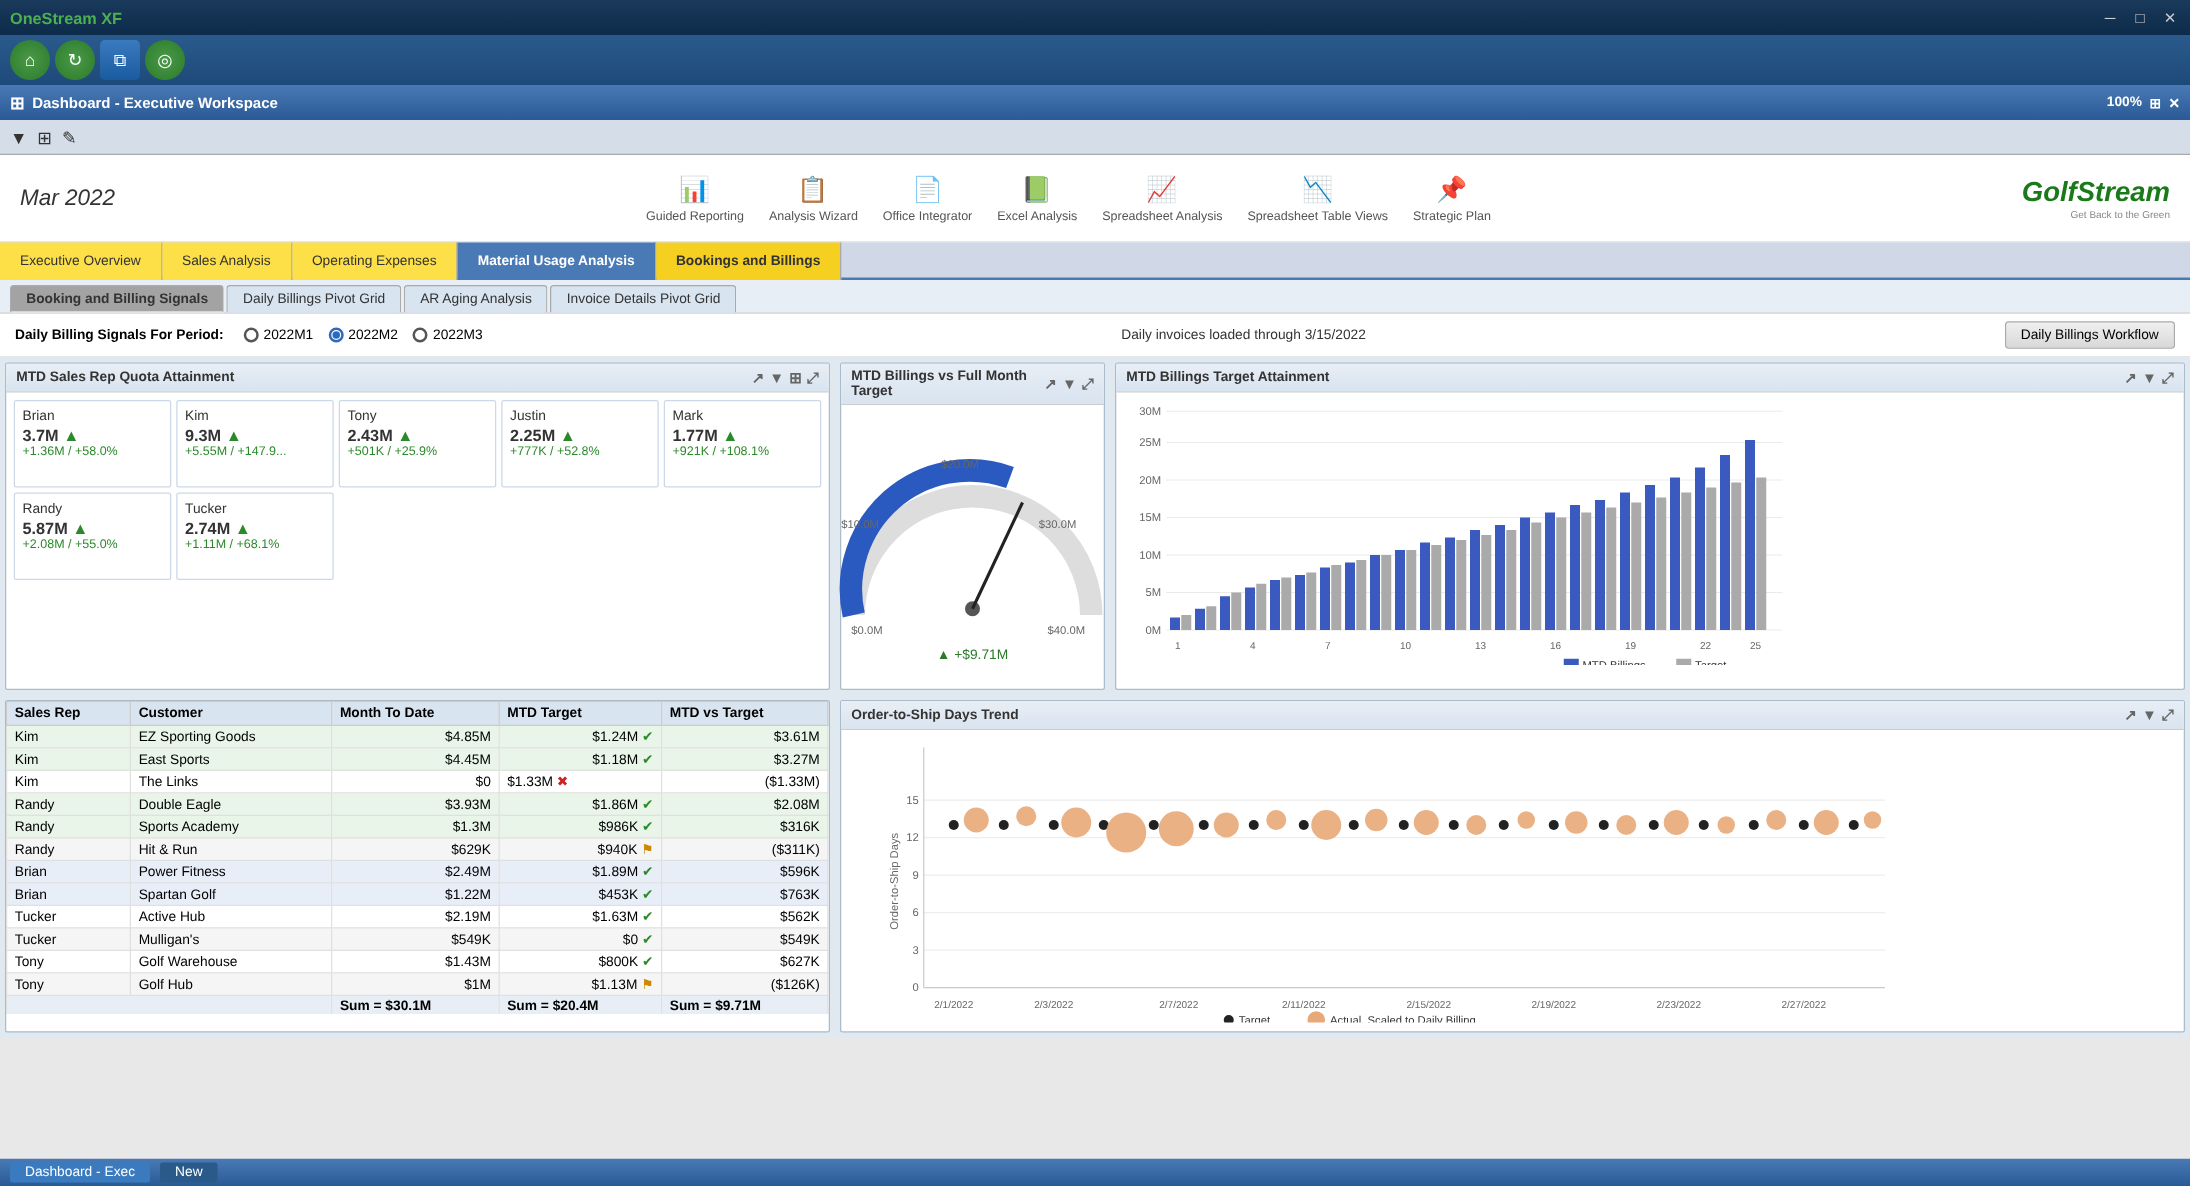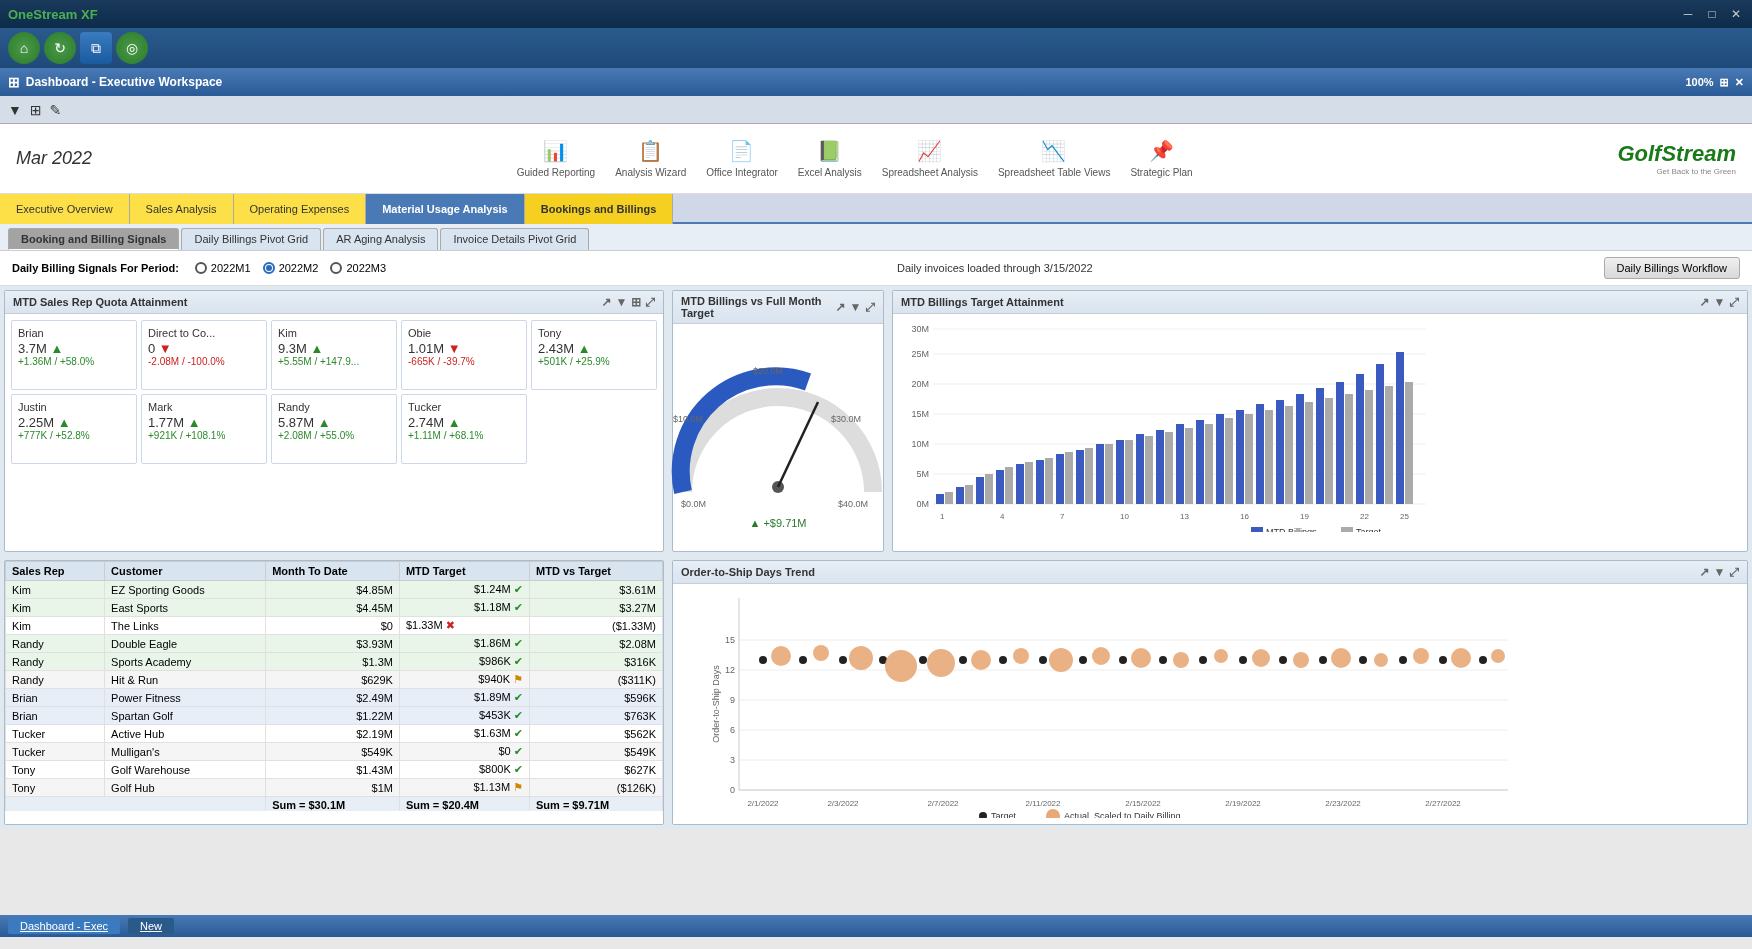--- a/index.html
+++ b/index.html
@@ -193,21 +193,21 @@
     }
     .sales-card {
       border: 1px solid #ccd8e8;
       margin: 2px;
       padding: 6px;
       background: white;
       border-radius: 2px;
       min-height: 70px;
     }
     .sales-card-name { font-size: 11px; color: #333; margin-bottom: 2px; }
-    .sales-card-value { font-size: 13px; font-weight: normal; color: #333; }
+    .sales-card-value { font-size: 13px; font-weight: bold; color: #333; }
     .sales-card-delta { font-size: 10px; color: #555; }
     .arrow-up { color: #2a8a2a; }
     .arrow-down { color: #cc2222; }
 
     
     .data-table { width: 100%; border-collapse: collapse; font-size: 11px; }
     .data-table th { background: #d8e4f0; padding: 3px 6px; border: 1px solid #ccc; text-align: left; }
     .data-table td { padding: 2px 6px; border: 1px solid #e0e0e0; }
     .data-table tr:nth-child(even) { background: #f5f5f5; }
 
@@ -228,24 +228,23 @@
     
     .status-bar {
       background: linear-gradient(180deg, #4a7ab5, #2a5a95);
       height: 22px;
       display: flex;
       align-items: center;
       padding: 0 8px;
       color: white;
       font-size: 11px;
       position: absolute;
-      bottom: 12px;
+      bottom: 0;
       width: 100%;
       gap: 8px;
-      text-decoration: underline;
     }
     .status-tab {
       background: #2a5a8a;
       padding: 2px 12px;
       border-radius: 2px;
       cursor: pointer;
     }
     .status-tab.active { background: #3a7abf; }
 
     svg text { font-family: Arial, sans-serif; }
@@ -377,33 +376,23 @@
         </div>
       </div>
       <div class="sales-cards">
 
         <div class="sales-card">
           <div class="sales-card-name">Brian</div>
           <div class="sales-card-value"><span>3.7M</span> <span class="arrow-up">▲</span></div>
           <div class="sales-card-delta arrow-up">+1.36M / +58.0%</div>
         </div>
         <div class="sales-card">
-          <div class="sales-card-name">Direct to Co...</div>
-          <div class="sales-card-value"><span>0</span> <span class="arrow-down">▼</span></div>
-          <div class="sales-card-delta arrow-down">-2.08M / -100.0%</div>
-        </div>
-        <div class="sales-card">
           <div class="sales-card-name">Kim</div>
           <div class="sales-card-value"><span>9.3M</span> <span class="arrow-up">▲</span></div>
           <div class="sales-card-delta arrow-up">+5.55M / +147.9...</div>
-        </div>
-        <div class="sales-card">
-          <div class="sales-card-name">Obie</div>
-          <div class="sales-card-value"><span>1.01M</span> <span class="arrow-down">▼</span></div>
-          <div class="sales-card-delta arrow-down">-665K / -39.7%</div>
         </div>
         <div class="sales-card">
           <div class="sales-card-name">Tony</div>
           <div class="sales-card-value"><span>2.43M</span> <span class="arrow-up">▲</span></div>
           <div class="sales-card-delta arrow-up">+501K / +25.9%</div>
         </div>
 
         <div class="sales-card">
           <div class="sales-card-name">Justin</div>
           <div class="sales-card-value"><span>2.25M</span> <span class="arrow-up">▲</span></div>

